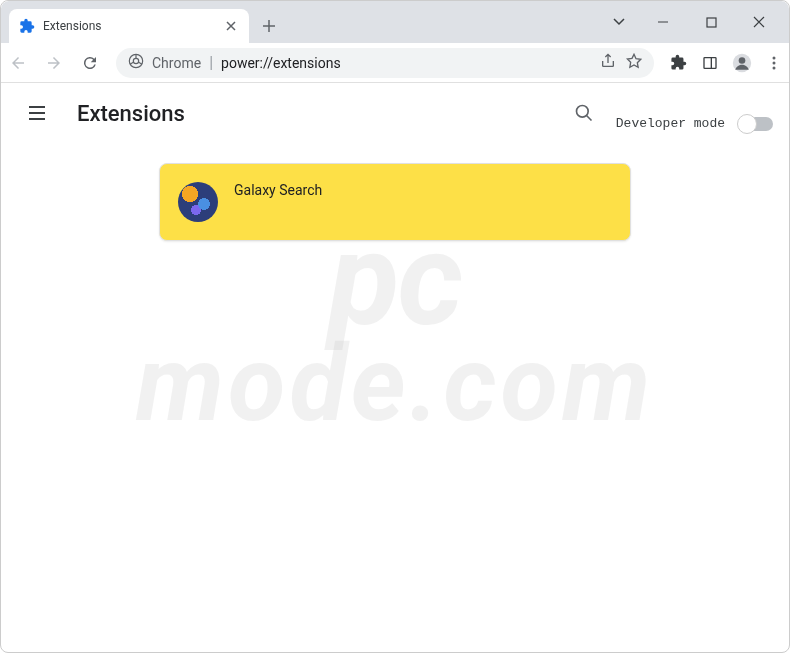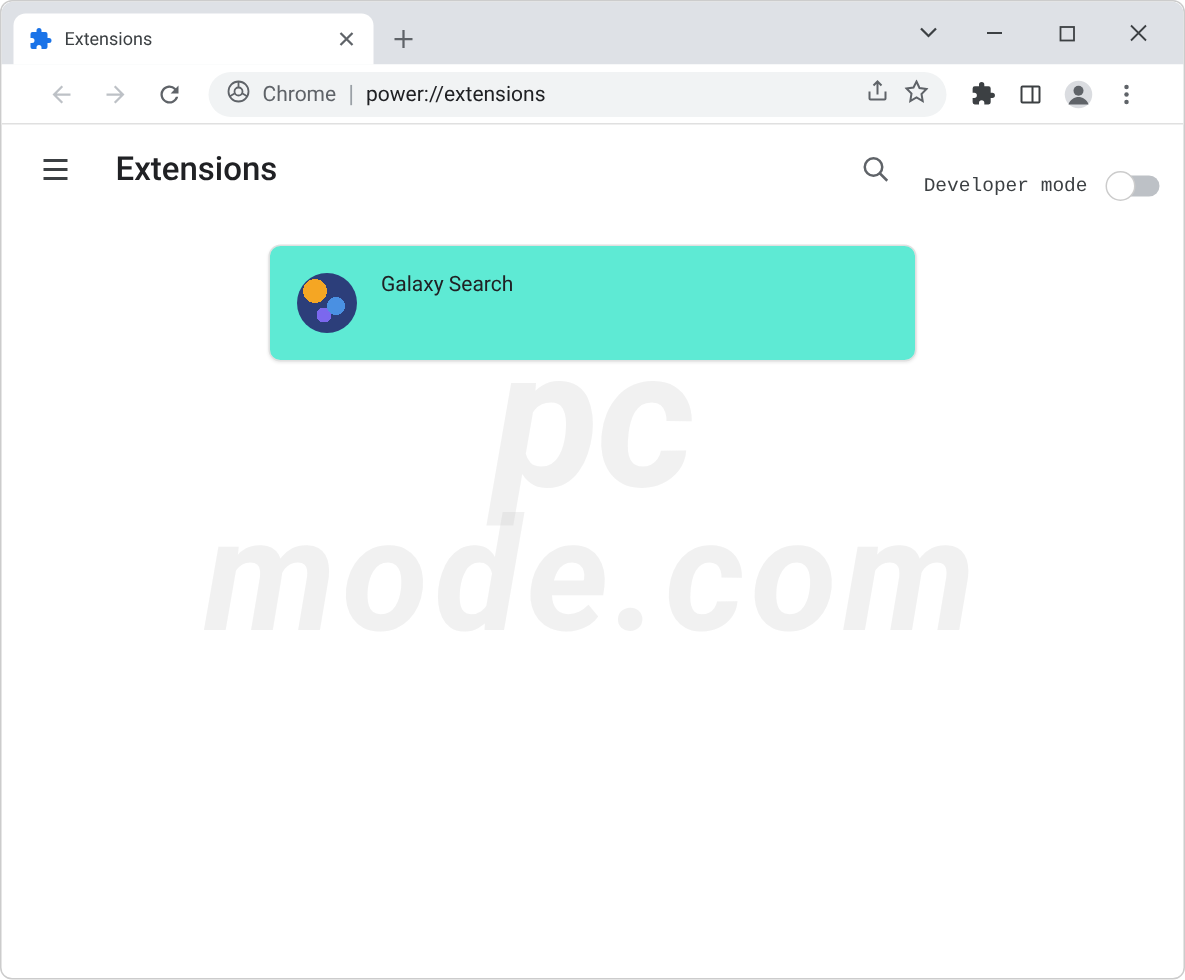--- a/index.html
+++ b/index.html
@@ -62,21 +62,21 @@
 .win-btn { width: 44px; height: 32px; display:flex; align-items:center; justify-content:center; color:#3c4043; }
 .chev { width: 36px; }
 
 
 .toolbar {
   height: 40px;
   background: #fff;
   border-bottom: 1px solid #e0e0e0;
   display: flex;
   align-items: center;
-  padding: 0 24px;
+  padding: 0 1px;
   gap: 4px;
   position: relative;
   z-index: 2;
 }
 .nav-btn { width: 32px; height: 32px; display:flex; align-items:center; justify-content:center; color:#5f6368; border-radius:50%; }
 .nav-btn.disabled { color: #bdc1c6; }
 .omnibox {
   flex: 1;
   height: 30px;
   background: #f1f3f4;
@@ -112,22 +112,22 @@
   width: 34px; height: 14px; background: #bdc1c6; border-radius: 7px; position: relative;
 }
 .toggle-sm::after {
   content: ''; position: absolute; width: 18px; height: 18px; background:#fff; border:1px solid #ccc;
   border-radius:50%; top:-3px; left:-2px;
 }
 
 
 .content { padding: 20px 0; display:flex; justify-content:center; position:relative; z-index:2; }
 .ext-card {
-  width: 432px;
-  background: #5eead4;
+  width: 472px;
+  background: #fde047;
   border: 1px solid #e0e0e0;
   border-radius: 8px;
   box-shadow: 0 1px 2px rgba(0,0,0,0.08);
   padding: 18px;
 }
 .card-top { display:flex; gap: 16px; }
 .ext-icon {
   width: 40px; height: 40px; border-radius: 50%;
   background: radial-gradient(circle at 30% 30%, #f5a623 8px, transparent 8px),
               radial-gradient(circle at 65% 55%, #4a90e2 6px, transparent 6px),

